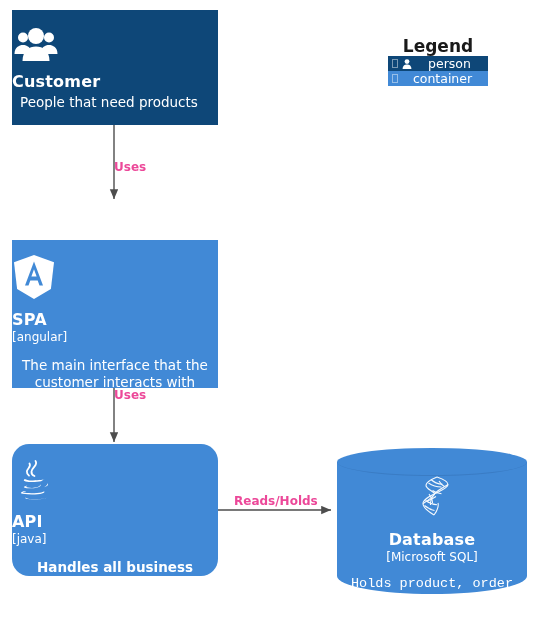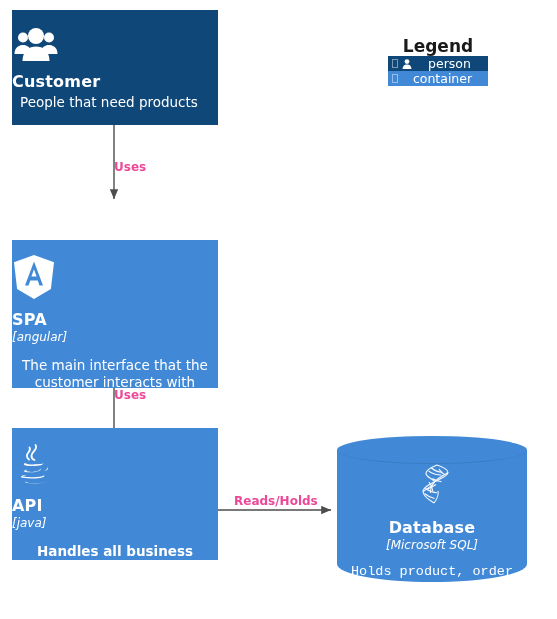--- a/index.html
+++ b/index.html
@@ -38,21 +38,20 @@
   }
 
   .node-title {
     font-weight: bold;
     font-size: 16px;
     line-height: 20px;
     letter-spacing: 0.2px;
   }
 
   .node-tech {
-    font-style: italic;
     font-size: 12px;
     line-height: 15px;
   }
 
   .node-desc {
     font-size: 13.5px;
     line-height: 17px;
     padding: 0 8px;
   }
 
@@ -73,33 +72,34 @@
     width: 206px;
     height: 148px;
     padding-top: 14px;
     margin-top: 35px;
   }
   #spa-node .node-title { margin-top: 6px; }
   #spa-node .node-desc { margin-top: 12px; }
 
   #api-node {
     left: 12px;
-    top: 428px;
+    top: 444px;
     width: 206px;
     height: 132px;
     padding-top: 14px;
+    border-radius: 17px;
   }
   #api-node .node-title { margin-top: 4px; }
   #api-node .node-desc { margin-top: 12px; font-weight: bold; }
 
   
   #database-node {
     position: absolute;
     left: 337px;
-    top: 436px;
+    top: 448px;
     width: 190px;
     height: 160px;
   }
   .cyl-body {
     position: absolute;
     left: 0;
     top: 14px;
     width: 190px;
     height: 132px;
     background: #4189D6;

